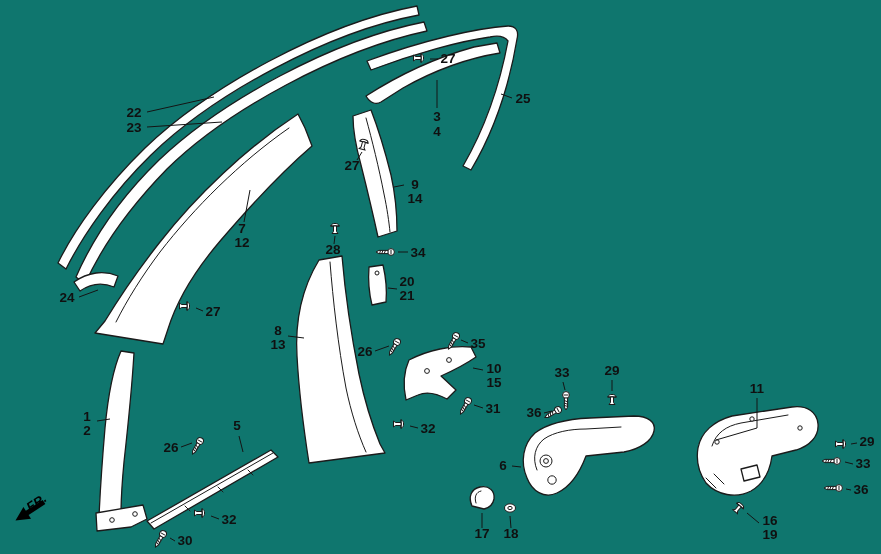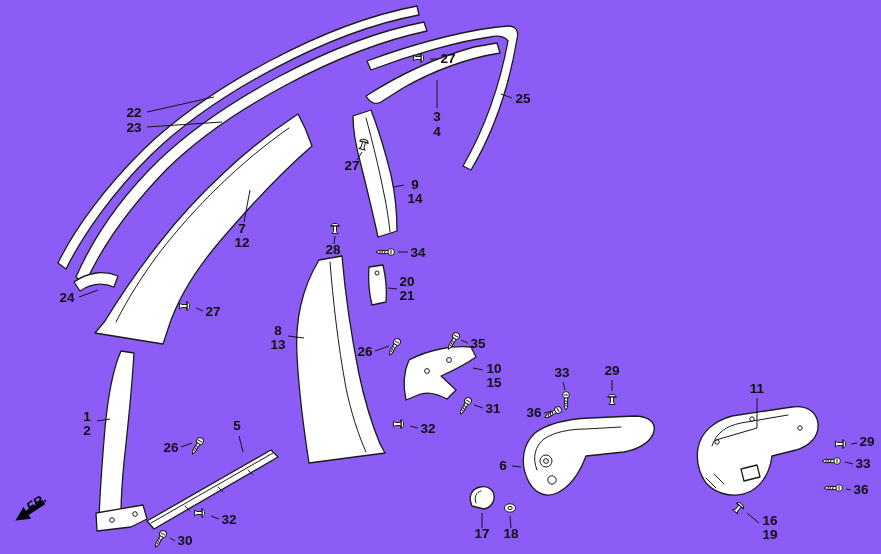--- a/index.html
+++ b/index.html
@@ -1,16 +1,16 @@
 <!DOCTYPE html>
 <html><head>
 <meta charset="utf-8">
 <style>
   html,body{margin:0;padding:0;background:#ffffff;}
-  .stage{position:relative;width:881px;height:554px;background:#8b5cf6;overflow:hidden;}
+  .stage{position:relative;width:881px;height:554px;background:#0f766e;overflow:hidden;}
   svg{display:block;}
   .part{fill:#ffffff;stroke:#1b1b1b;stroke-width:1.3;stroke-linejoin:round;stroke-linecap:round;}
   .detail{fill:none;stroke:#1b1b1b;stroke-width:1;stroke-linecap:round;}
   .hole{fill:#ffffff;stroke:#1b1b1b;stroke-width:1;}
   .leader{stroke:#141414;stroke-width:1;}
   .callout-label{font:bold 13.5px "Liberation Sans","DejaVu Sans",sans-serif;fill:#101010;}
   .fr-text{font:italic bold 13px "Liberation Sans","DejaVu Sans",sans-serif;fill:#000;}
   .fast{stroke:#1b1b1b;stroke-width:1;fill:#ffffff;}
 </style>
 </head>

